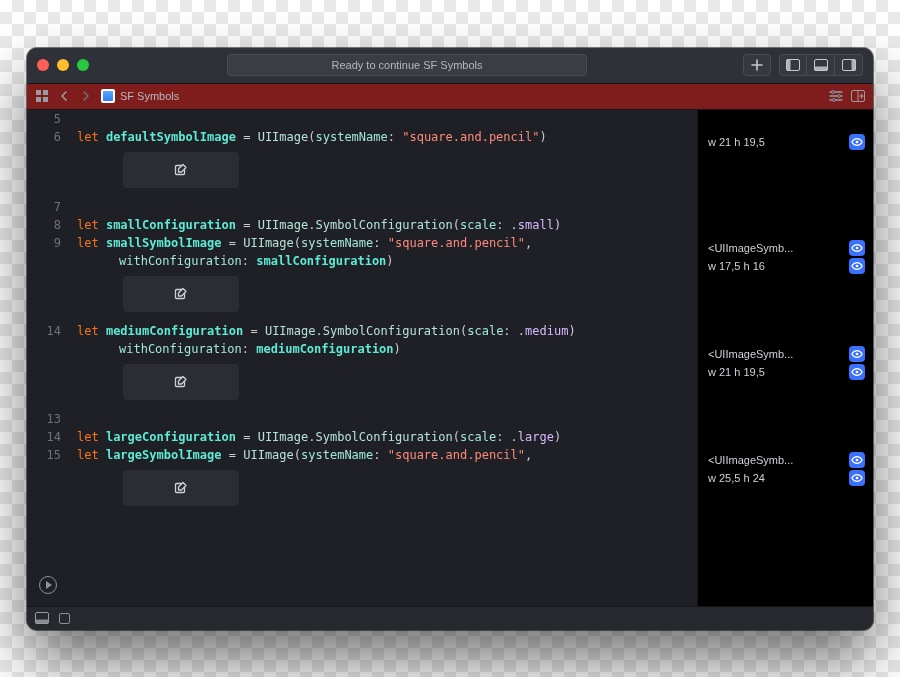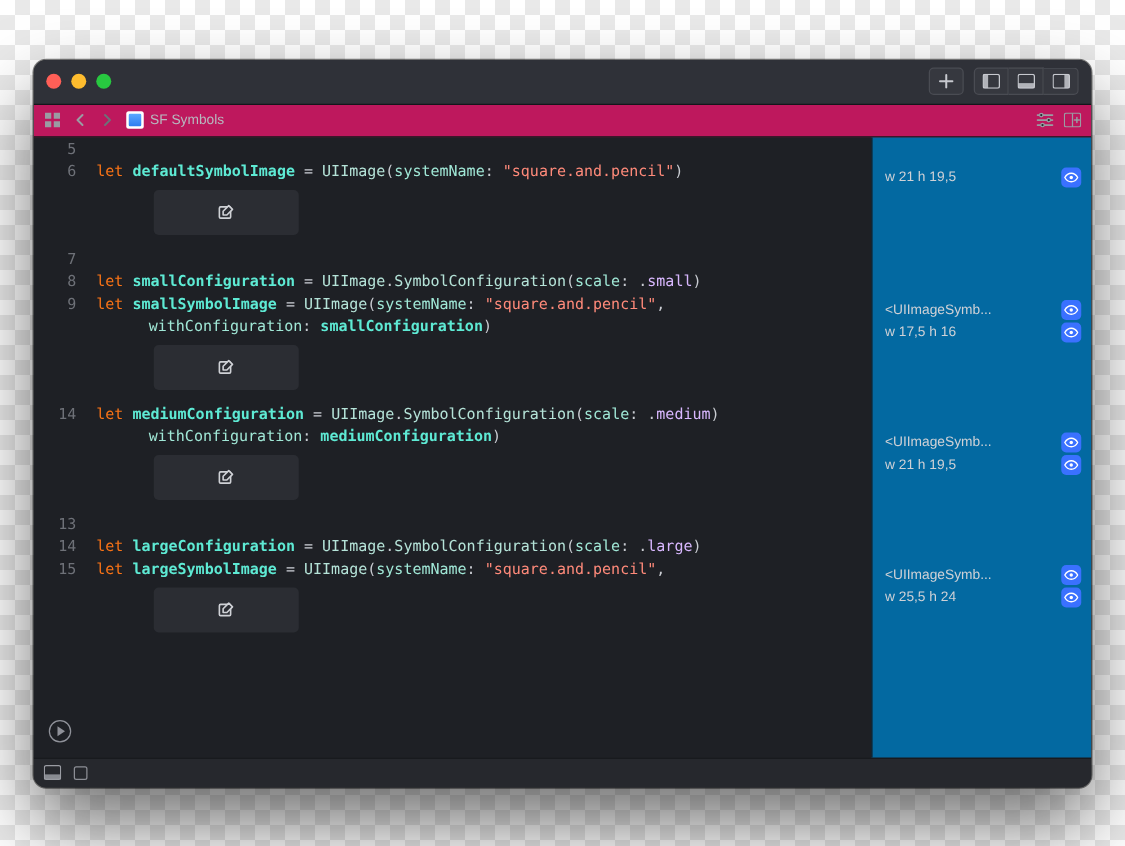--- a/index.html
+++ b/index.html
@@ -45,21 +45,21 @@
     width:28px; height:22px; border:1px solid #4a4c53; border-radius:4px; background:#36383f;
     color:#b7b9bf; display:flex; align-items:center; justify-content:center; font-size:12px;
   }
   .tb-group{display:flex;}
   .tb-group .tb-btn{border-radius:0;}
   .tb-group .tb-btn:first-child{border-radius:4px 0 0 4px;}
   .tb-group .tb-btn:last-child{border-radius:0 4px 4px 0; border-left:none;}
   .tb-group .tb-btn+.tb-btn{border-left:none;}
   
   .jumpbar {
-    height:26px; background:#be185d; border-bottom:1px solid #15161a;
+    height:26px; background:#7f1d1d; border-bottom:1px solid #15161a;
     display:flex; align-items:center; padding:0 8px; gap:8px; color:#b7b9bf; font-size:11px;
   }
   .jb-icon{width:14px;height:14px;display:flex;align-items:center;justify-content:center;color:#8c8e95;}
   .jb-file{display:flex;align-items:center;gap:5px;}
   .jb-spacer{flex:1;}
   .swift-file-icon{width:14px;height:14px;background:#fff;border-radius:2px;position:relative;}
   .swift-file-icon::after{content:"";position:absolute;inset:2px;border-radius:1px;background:linear-gradient(#5aa8ff,#2d7df0);}
   
   .main { flex:1; display:flex; min-height:0; }
   .editor {
@@ -85,21 +85,21 @@
     margin: 6px 0 10px 96px; width:116px; height:36px; background:#2b2d33; border-radius:4px;
     display:flex; align-items:center; justify-content:center; color:#cfd1d6;
   }
   .play {
     position:absolute; left:12px; bottom:12px; width:18px;height:18px;border:1.5px solid #8f9199;border-radius:50%;
     display:flex;align-items:center;justify-content:center;
   }
   .play::after{content:"";border-left:6px solid #8f9199;border-top:4px solid transparent;border-bottom:4px solid transparent;margin-left:2px;}
   
   .results {
-    width:176px; background:#0369a1; border-left:1px solid #15161a;
+    width:176px; background:#000000; border-left:1px solid #15161a;
     font-size:11px; color:#cfd1d6; position:relative;
   }
   .res-row{position:absolute; left:10px; right:8px; display:flex; align-items:center; gap:6px; height:16px;}
   .res-text{flex:1; white-space:nowrap; overflow:hidden; text-overflow:ellipsis;}
   .ql{width:16px;height:16px;border-radius:4px;background:#3a71ff;display:flex;align-items:center;justify-content:center;}
   .ql svg{display:block;}
   
   .debugbar{height:24px;background:#26282d;border-top:1px solid #15161a;display:flex;align-items:center;padding:0 8px;gap:10px;color:#8c8e95;}
   .sq{width:11px;height:11px;border:1.5px solid #8c8e95;border-radius:2px;}
   .panel-icon{font-size:12px;}
@@ -109,20 +109,23 @@
 <body>
 
 <div class="checker">
   <div class="window">
 
     <div class="titlebar">
       <div class="traffic">
         <div class="dot red"></div>
         <div class="dot yellow"></div>
         <div class="dot green"></div>
+      </div>
+      <div class="titlefield">
+        <span>Ready to continue SF Symbols</span>
       </div>
       <div class="tb-spacer"></div>
       <div class="tb-btn">
         <svg width="12" height="12" viewBox="0 0 12 12">
             <path d="M6 1v10M1 6h10" stroke="#c7c9cf" stroke-width="1.6" stroke-linecap="round"></path>
           </svg>
       </div>
       <div class="tb-group">
         <div class="tb-btn">
           <svg width="14" height="12" viewBox="0 0 14 12">

